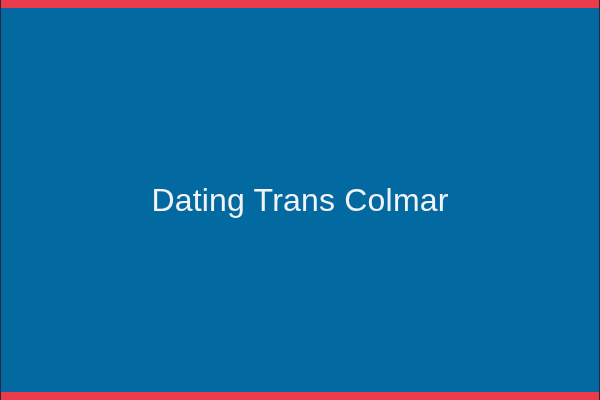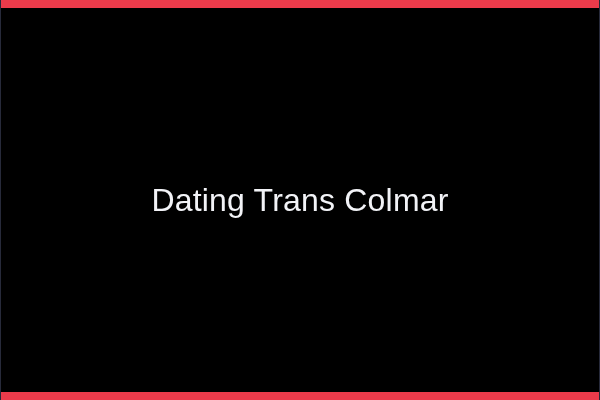--- a/index.html
+++ b/index.html
@@ -15,21 +15,21 @@
     overflow: hidden;
     font-family: "Liberation Sans", sans-serif;
   }
 
   
   .banner {
     position: relative;
     box-sizing: border-box;
     width: 600px;
     height: 400px;
-    background: #000000;
+    background: #0369a1;
     border-left: 1px solid #272a3a;
     border-right: 1px solid #272a3a;
     display: flex;
     align-items: center;
     justify-content: center;
     overflow: hidden;
   }
 
   
   .accent-bar {

